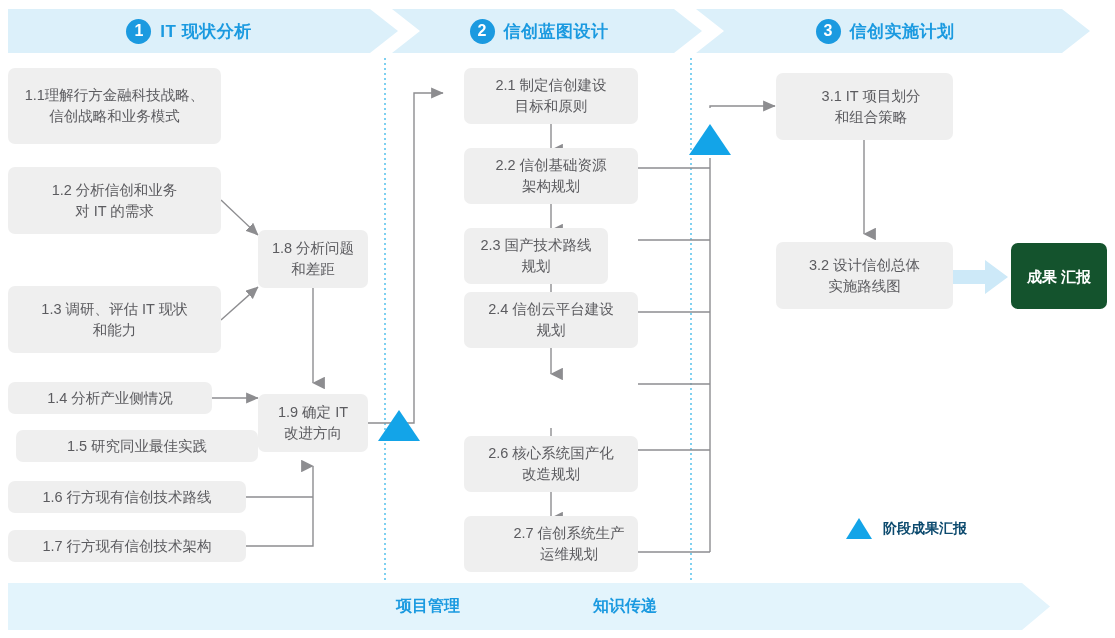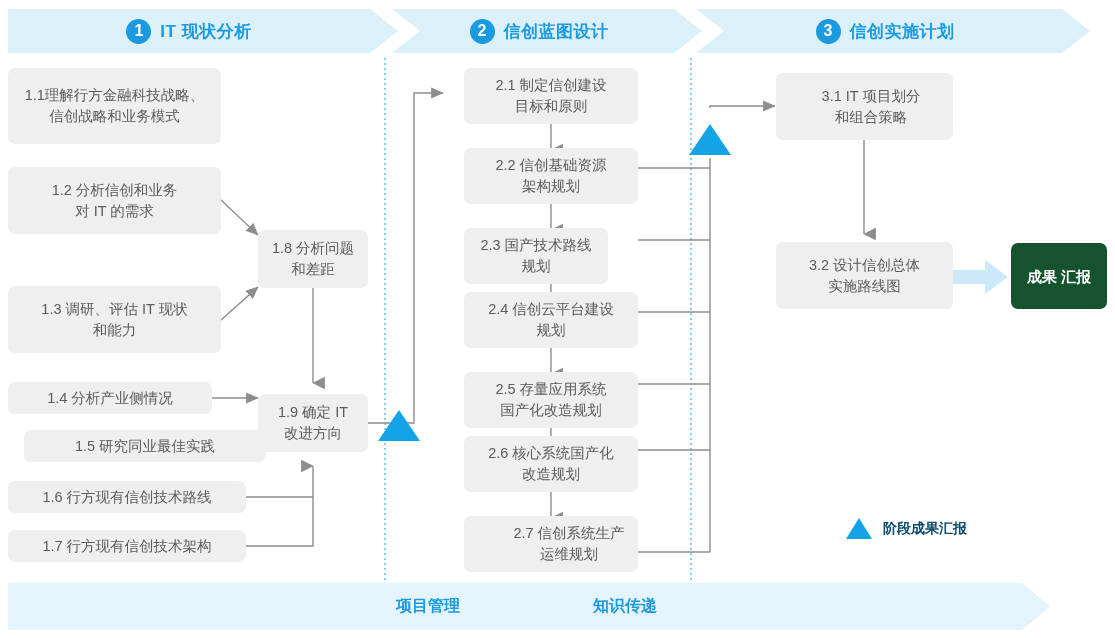--- a/index.html
+++ b/index.html
@@ -193,21 +193,21 @@
     <div>
       <span>1.3 调研、评估 IT 现状</span>
       <span>和能力</span>
     </div>
   </div>
   <div class="box" style="left:8px;top:382px;width:204px;height:32px;">
     <div>
       <span>1.4 分析产业侧情况</span>
     </div>
   </div>
-  <div class="box" style="left:24px;top:430px;width:242px;height:32px;">
+  <div class="box" style="left:16px;top:430px;width:242px;height:32px;">
     <div>
       <span>1.5 研究同业最佳实践</span>
     </div>
   </div>
   <div class="box" style="left:8px;top:481px;width:238px;height:32px;">
     <div>
       <span>1.6 行方现有信创技术路线</span>
     </div>
   </div>
   <div class="box" style="left:8px;top:530px;width:238px;height:32px;">
@@ -243,26 +243,20 @@
   <div class="box" style="left:464px;top:228px;width:144px;height:56px;">
     <div>
       <span>2.3 国产技术路线</span>
       <span>规划</span>
     </div>
   </div>
   <div class="box" style="left:464px;top:292px;width:174px;height:56px;">
     <div>
       <span>2.4 信创云平台建设</span>
       <span>规划</span>
-    </div>
-  </div>
-  <div class="box" style="left:464px;top:372px;width:174px;height:56px;">
-    <div>
-      <span>2.5 存量应用系统</span>
-      <span>国产化改造规划</span>
     </div>
   </div>
   <div class="box" style="left:464px;top:436px;width:174px;height:56px;">
     <div>
       <span>2.6 核心系统国产化</span>
       <span>改造规划</span>
     </div>
   </div>
   <div class="box" style="left:464px;top:516px;width:174px;height:56px;padding-left:42px;">
     <div>

